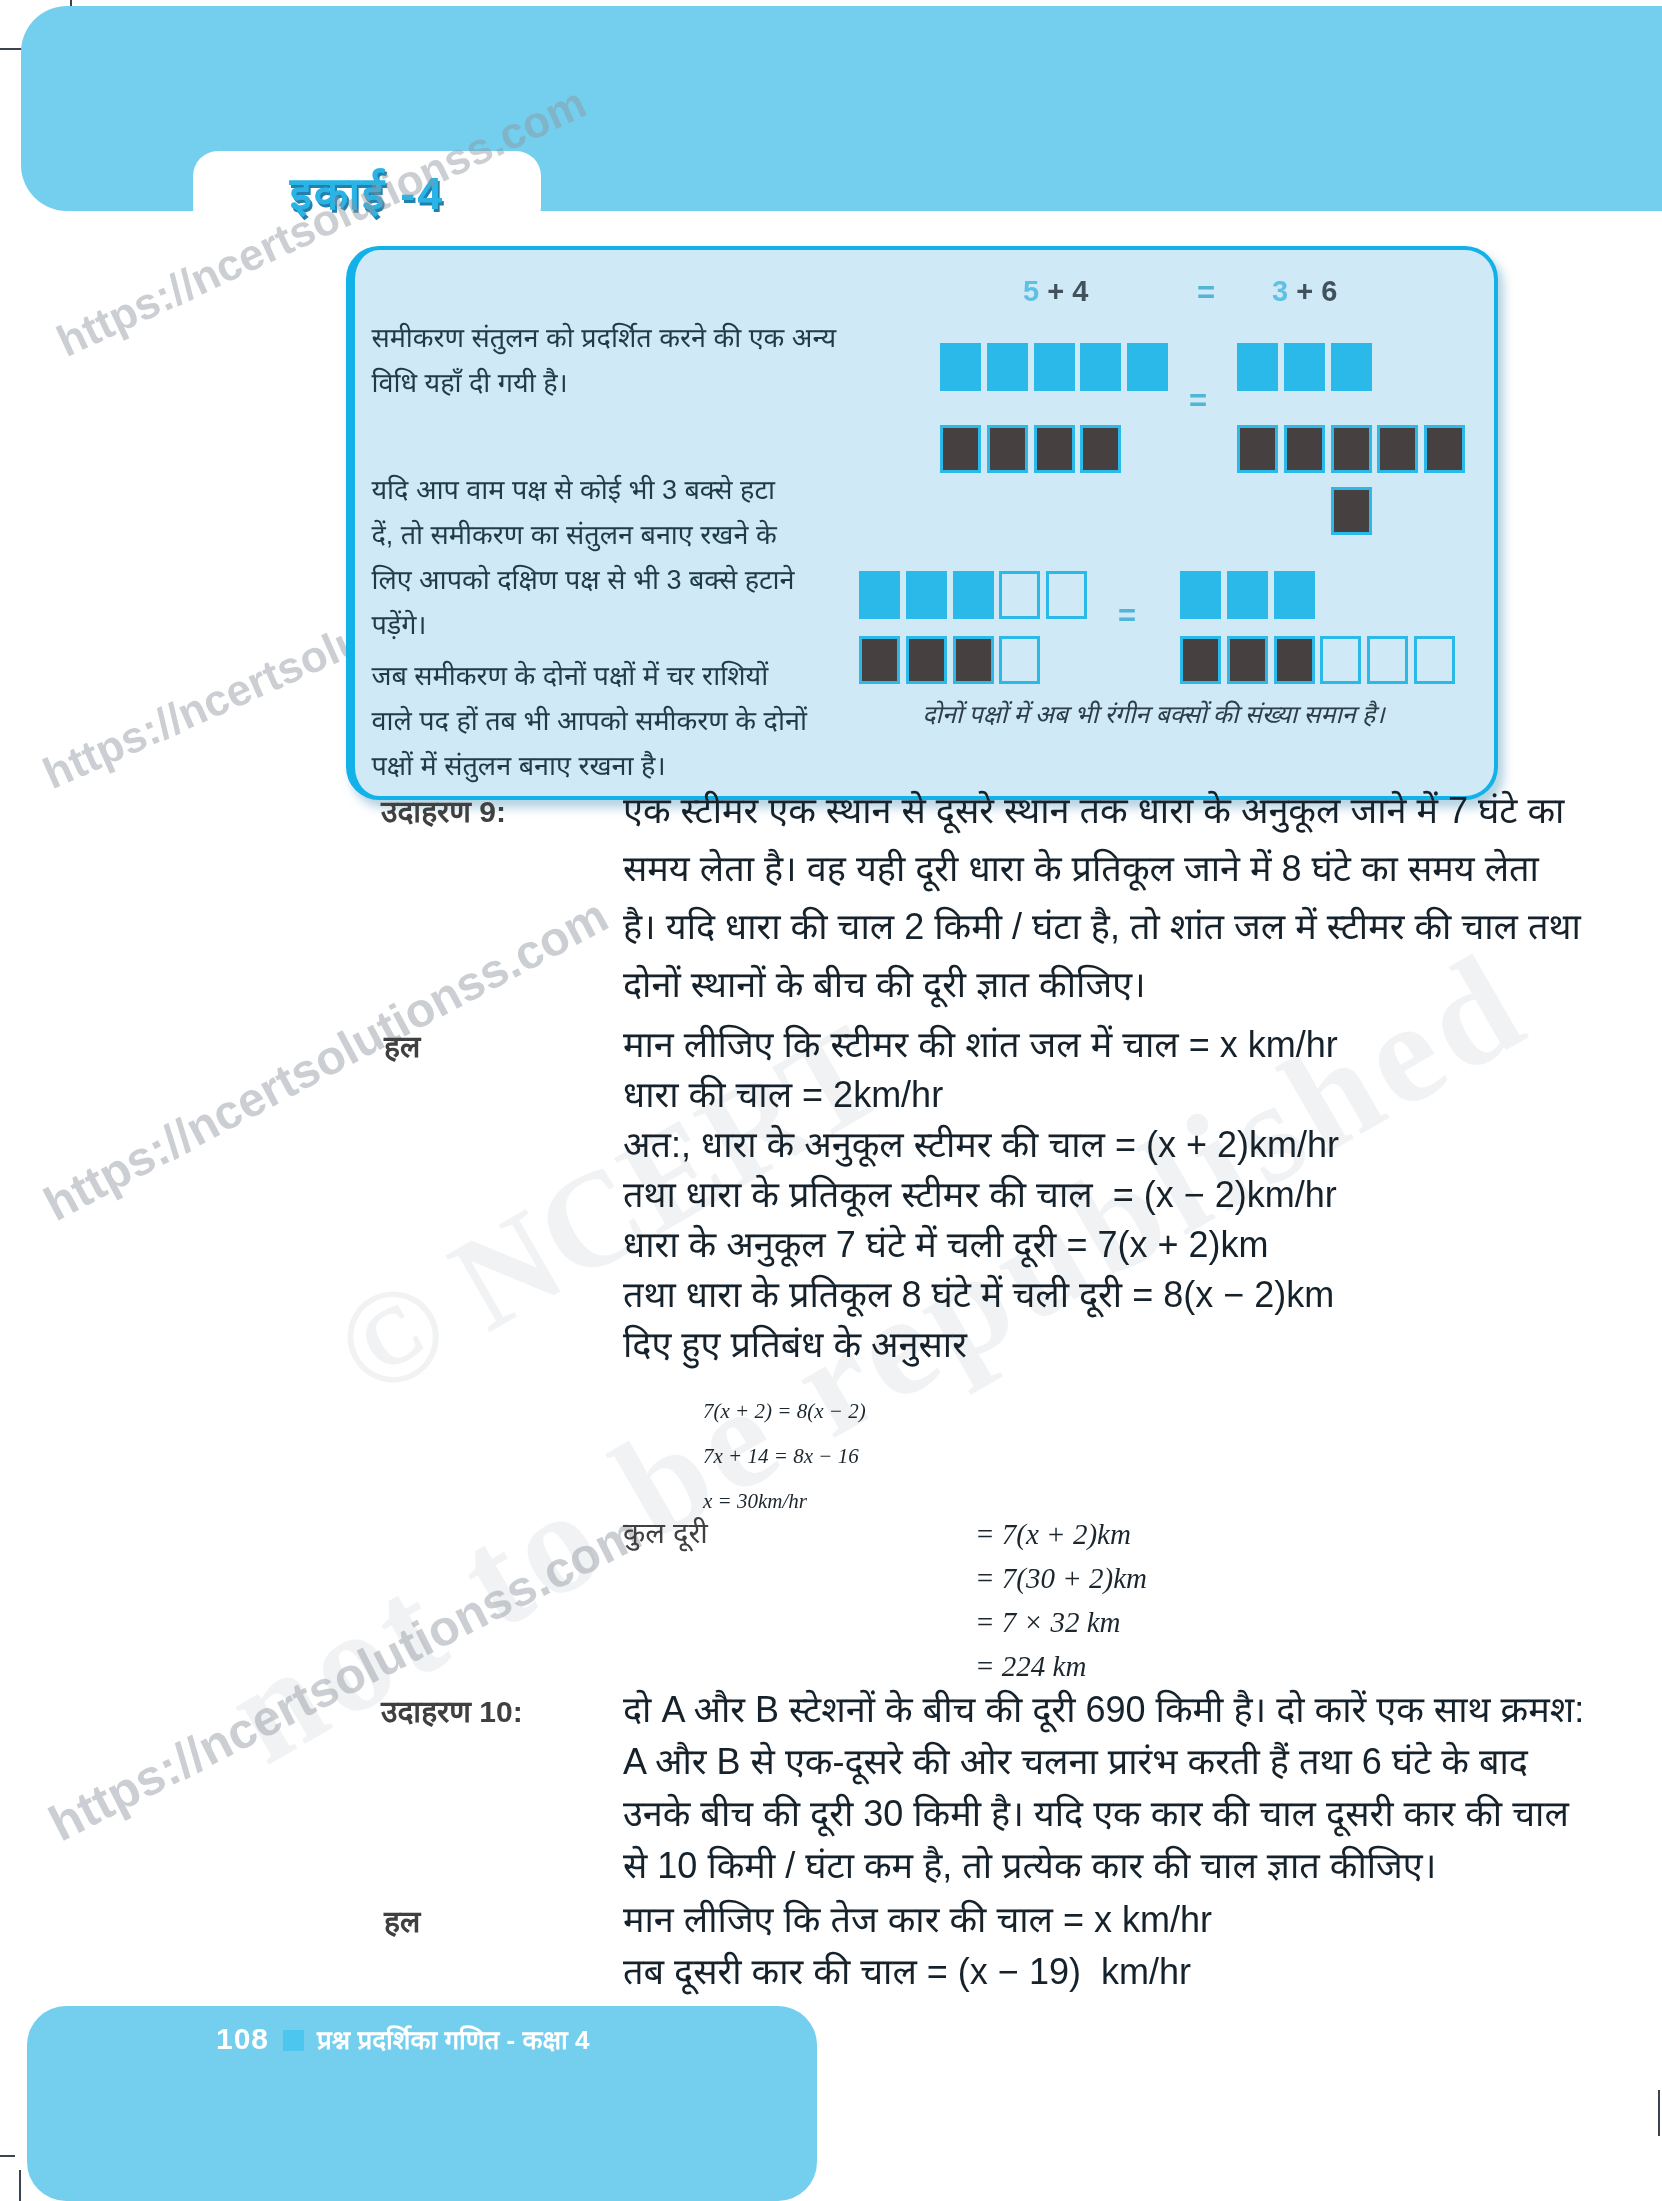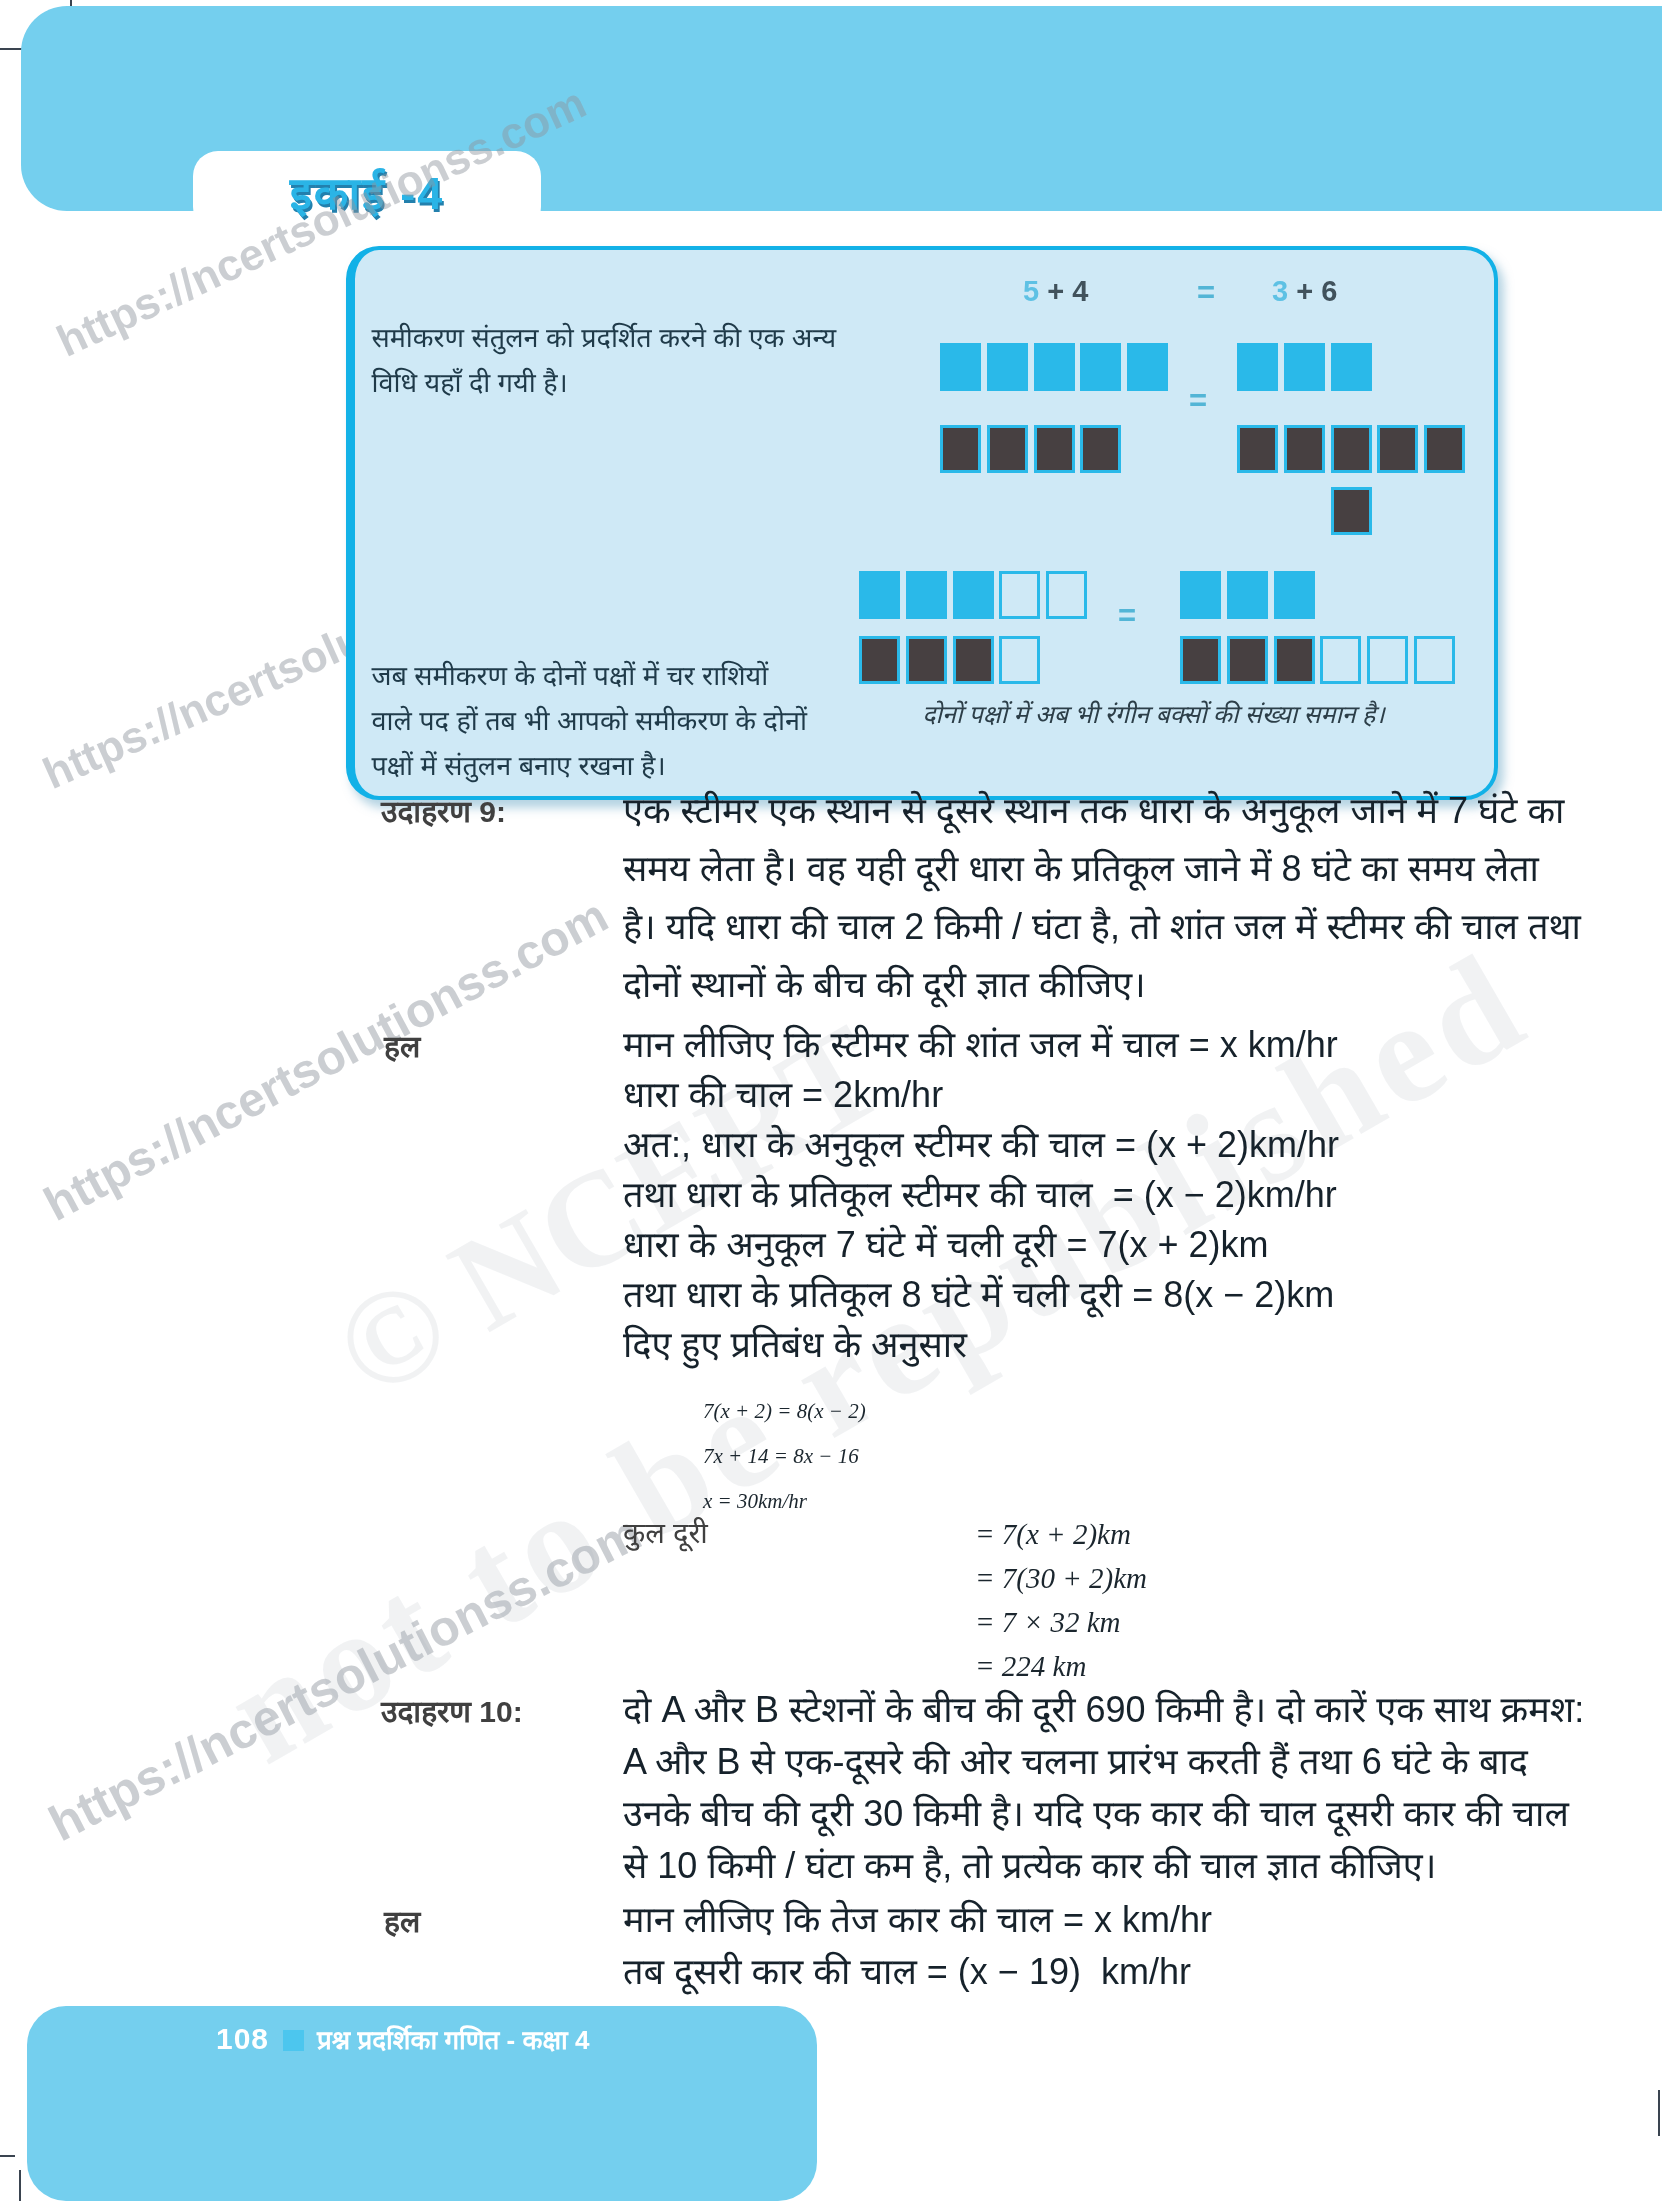--- a/index.html
+++ b/index.html
@@ -79,20 +79,24 @@
   <div class="wm" style="left:60px;top:319px;font-size:44px;transform:rotate(-25deg);">https://ncertsolutionss.com</div>
   <div class="wm" style="left:46px;top:751px;font-size:44px;transform:rotate(-24deg);">https://ncertsolutionss.com</div>
   <div class="wm" style="left:48px;top:1180px;font-size:48px;transform:rotate(-28deg);">https://ncertsolutionss.com</div>
   <div class="wm" style="left:53px;top:1798px;font-size:50px;transform:rotate(-27deg);">https://ncertsolutionss.com</div>
   <div class="wm-stamp" style="left:348px;top:1284px;font-size:135px;transform:rotate(-30deg);">© NCERT</div>
   <div class="wm-stamp" style="left:241px;top:1641px;font-size:145px;letter-spacing:7.7px;transform:rotate(-30deg);">not to be republished</div>
 
   <div class="info-box">
     <div class="box-par" style="left:16.4px;top:33px;margin-top:33px;">समीकरण संतुलन को प्रदर्शित करने की एक अन्य
 विधि यहाँ दी गयी है।</div>
+    <div class="box-par" style="left:16.4px;top:218px;">यदि आप वाम पक्ष से कोई भी 3 बक्से हटा
+दें, तो समीकरण का संतुलन बनाए रखने के
+लिए आपको दक्षिण पक्ष से भी 3 बक्से हटाने
+पड़ेंगे।</div>
     <div class="box-par" style="left:16.4px;top:404px;">जब समीकरण के दोनों पक्षों में चर राशियों
 वाले पद हों तब भी आपको समीकरण के दोनों
 पक्षों में संतुलन बनाए रखना है।</div>
 
     <div class="eq-label" style="left:668px;top:25px;">
       <span class="num-c">5</span><span class="num-d"> + 4</span>
     </div>
     <div class="eq-sign" style="left:842px;top:25px;">=</div>
     <div class="eq-label" style="left:917px;top:25px;">
       <span class="num-c">3</span><span class="num-d"> + 6</span>

